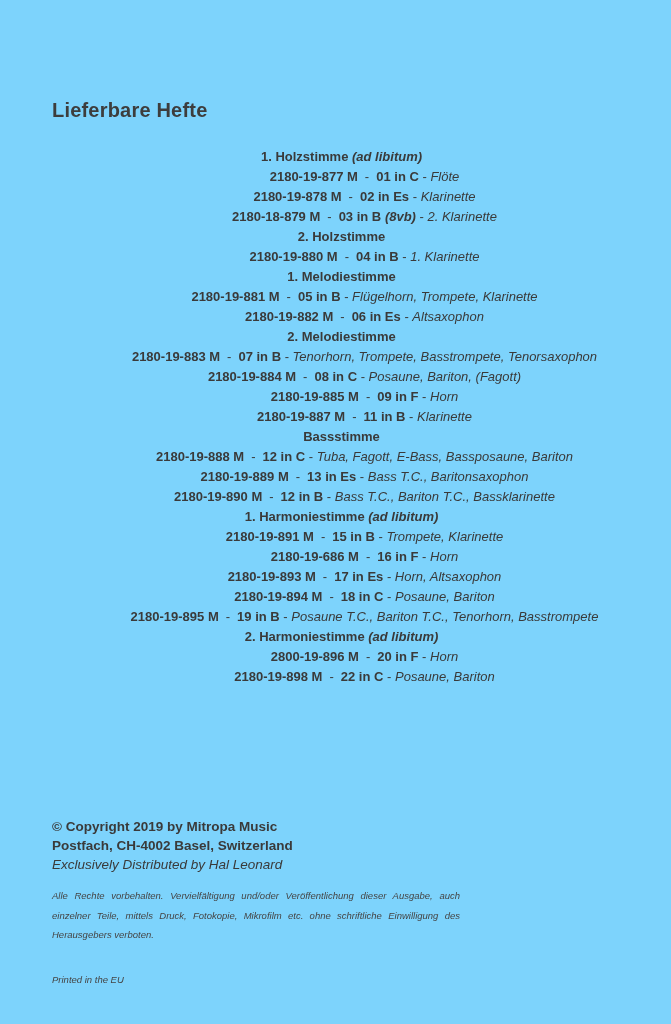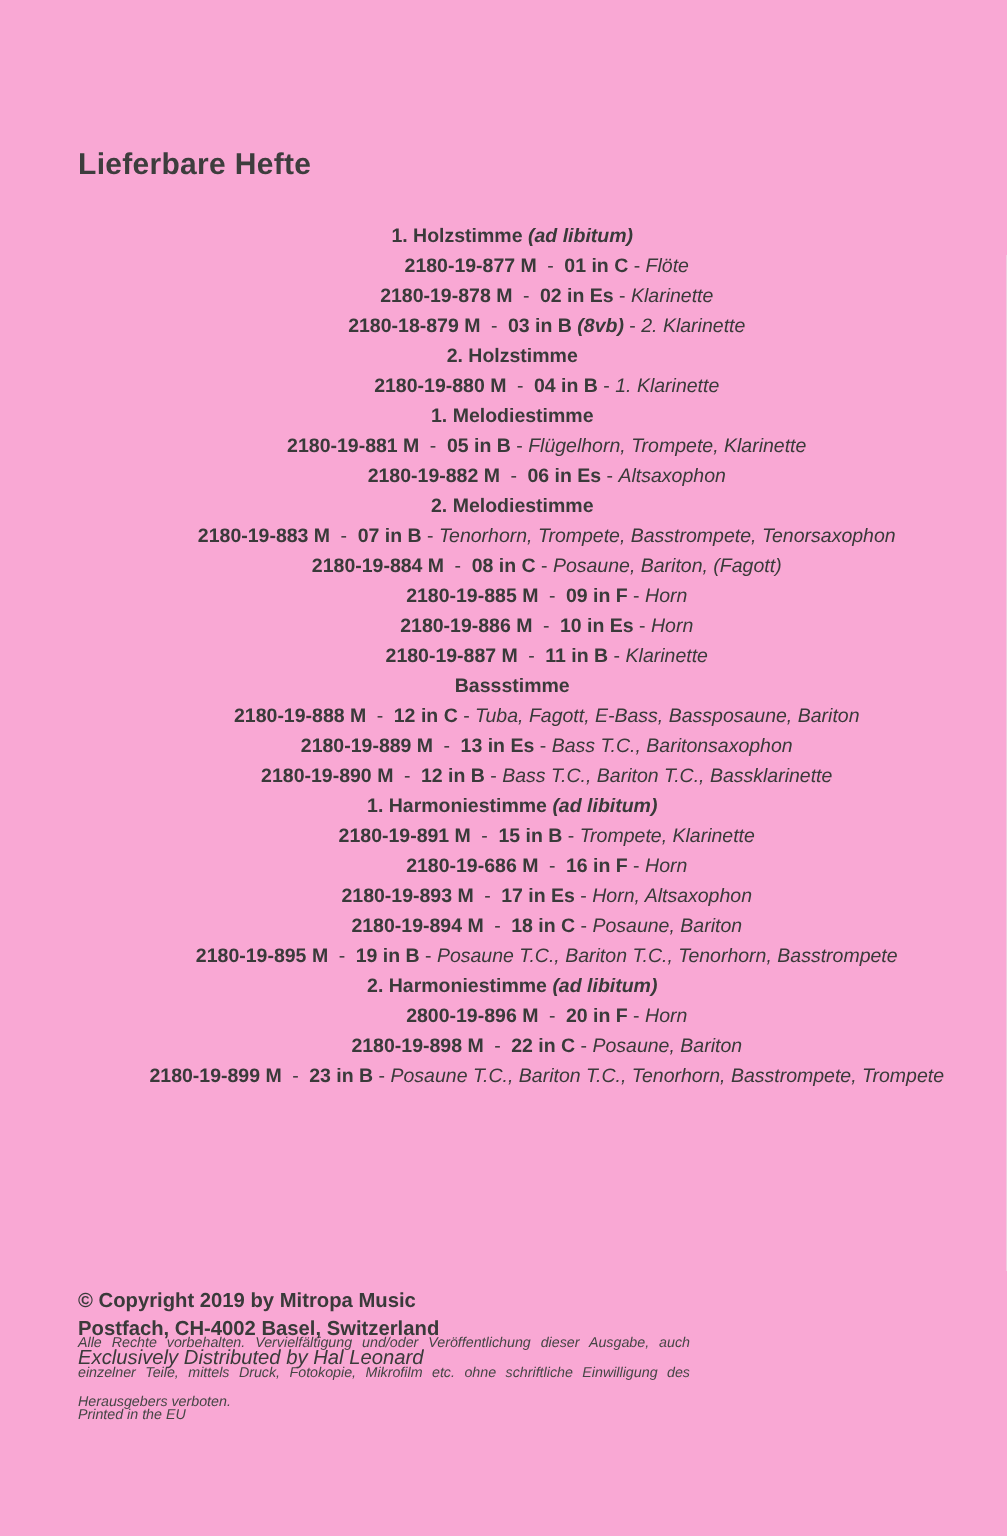--- a/index.html
+++ b/index.html
@@ -5,21 +5,21 @@
   html, body {
     margin: 0;
     padding: 0;
     background: #e8e8e8;
     font-family: "Liberation Sans", sans-serif;
   }
   .page {
     position: relative;
     width: 671px;
     height: 1024px;
-    background: #f9a8d4;
+    background: #7dd3fc;
     color: #3a3a3a;
     overflow: hidden;
   }
   .title {
     position: absolute;
     top: 99px;
     left: 52px;
     font-size: 20px;
     font-weight: bold;
     color: #3d3d3d;
@@ -60,21 +60,21 @@
     font-style: italic;
   }
   .dash {
     font-weight: normal;
   }
   .instruments {
     font-style: italic;
   }
   .copyright-block {
     position: absolute;
-    top: 857px;
+    top: 817px;
     left: 52px;
     font-size: 13.5px;
     line-height: 19px;
   }
   .copyright-line {
     font-weight: bold;
   }
   .distribution-line {
     font-style: italic;
     font-weight: normal;
@@ -85,21 +85,21 @@
     left: 52px;
     width: 408px;
     font-size: 9.5px;
     line-height: 19.5px;
     font-style: italic;
     text-align: justify;
     color: #454545;
   }
   .printed-line {
     position: absolute;
-    top: 938px;
+    top: 974px;
     left: 52px;
     font-size: 9.5px;
     font-style: italic;
     color: #454545;
   }
 </style>
 </head>
 <body>
 
 <div class="page">
@@ -124,21 +124,20 @@
 
     <div class="item"><span class="catalog">2180-19-881 M</span><span class="sep">-</span><span class="part">05 in B</span><span class="dash"> - </span><span class="instruments">Flügelhorn, Trompete, Klarinette</span></div>
     <div class="item"><span class="catalog">2180-19-882 M</span><span class="sep">-</span><span class="part">06 in Es</span><span class="dash"> - </span><span class="instruments">Altsaxophon</span></div>
   </div>
   <div class="section">
     <div class="section-header"><span class="shl">2. Melodiestimme</span></div>
 
     <div class="item"><span class="catalog">2180-19-883 M</span><span class="sep">-</span><span class="part">07 in B</span><span class="dash"> - </span><span class="instruments">Tenorhorn, Trompete, Basstrompete, Tenorsaxophon</span></div>
     <div class="item"><span class="catalog">2180-19-884 M</span><span class="sep">-</span><span class="part">08 in C</span><span class="dash"> - </span><span class="instruments">Posaune, Bariton, (Fagott)</span></div>
     <div class="item"><span class="catalog">2180-19-885 M</span><span class="sep">-</span><span class="part">09 in F</span><span class="dash"> - </span><span class="instruments">Horn</span></div>
-    <div class="item"><span class="catalog">2180-19-886 M</span><span class="sep">-</span><span class="part">10 in Es</span><span class="dash"> - </span><span class="instruments">Horn</span></div>
     <div class="item"><span class="catalog">2180-19-887 M</span><span class="sep">-</span><span class="part">11 in B</span><span class="dash"> - </span><span class="instruments">Klarinette</span></div>
   </div>
   <div class="section">
     <div class="section-header"><span class="shl">Bassstimme</span></div>
 
     <div class="item"><span class="catalog">2180-19-888 M</span><span class="sep">-</span><span class="part">12 in C</span><span class="dash"> - </span><span class="instruments">Tuba, Fagott, E-Bass, Bassposaune, Bariton</span></div>
     <div class="item"><span class="catalog">2180-19-889 M</span><span class="sep">-</span><span class="part">13 in Es</span><span class="dash"> - </span><span class="instruments">Bass T.C., Baritonsaxophon</span></div>
     <div class="item"><span class="catalog">2180-19-890 M</span><span class="sep">-</span><span class="part">12 in B</span><span class="dash"> - </span><span class="instruments">Bass T.C., Bariton T.C., Bassklarinette</span></div>
   </div>
   <div class="section">
@@ -148,21 +147,20 @@
     <div class="item"><span class="catalog">2180-19-686 M</span><span class="sep">-</span><span class="part">16 in F</span><span class="dash"> - </span><span class="instruments">Horn</span></div>
     <div class="item"><span class="catalog">2180-19-893 M</span><span class="sep">-</span><span class="part">17 in Es</span><span class="dash"> - </span><span class="instruments">Horn, Altsaxophon</span></div>
     <div class="item"><span class="catalog">2180-19-894 M</span><span class="sep">-</span><span class="part">18 in C</span><span class="dash"> - </span><span class="instruments">Posaune, Bariton</span></div>
     <div class="item"><span class="catalog">2180-19-895 M</span><span class="sep">-</span><span class="part">19 in B</span><span class="dash"> - </span><span class="instruments">Posaune T.C., Bariton T.C., Tenorhorn,  Basstrompete</span></div>
   </div>
   <div class="section">
     <div class="section-header"><span class="shl">2. Harmoniestimme</span> <span class="shs">(ad libitum)</span></div>
 
     <div class="item"><span class="catalog">2800-19-896 M</span><span class="sep">-</span><span class="part">20 in F</span><span class="dash"> - </span><span class="instruments">Horn</span></div>
     <div class="item"><span class="catalog">2180-19-898 M</span><span class="sep">-</span><span class="part">22 in C</span><span class="dash"> - </span><span class="instruments">Posaune, Bariton</span></div>
-    <div class="item"><span class="catalog">2180-19-899 M</span><span class="sep">-</span><span class="part">23 in B</span><span class="dash"> - </span><span class="instruments">Posaune T.C., Bariton T.C., Tenorhorn,  Basstrompete, Trompete</span></div>
   </div>
     </div>
 
   <div class="copyright-block">
     <div class="copyright-line">© Copyright 2019 by Mitropa Music</div>
     <div class="copyright-line">Postfach, CH-4002 Basel, Switzerland</div>
     <div class="distribution-line">Exclusively Distributed by Hal Leonard</div>
   </div>
 
   <div class="legal-block">Alle Rechte vorbehalten. Vervielfältigung und/oder Veröffentlichung dieser Ausgabe, auch einzelner Teile, mittels Druck, Fotokopie, Mikrofilm etc. ohne schriftliche Einwilligung des Herausgebers verboten.</div>

